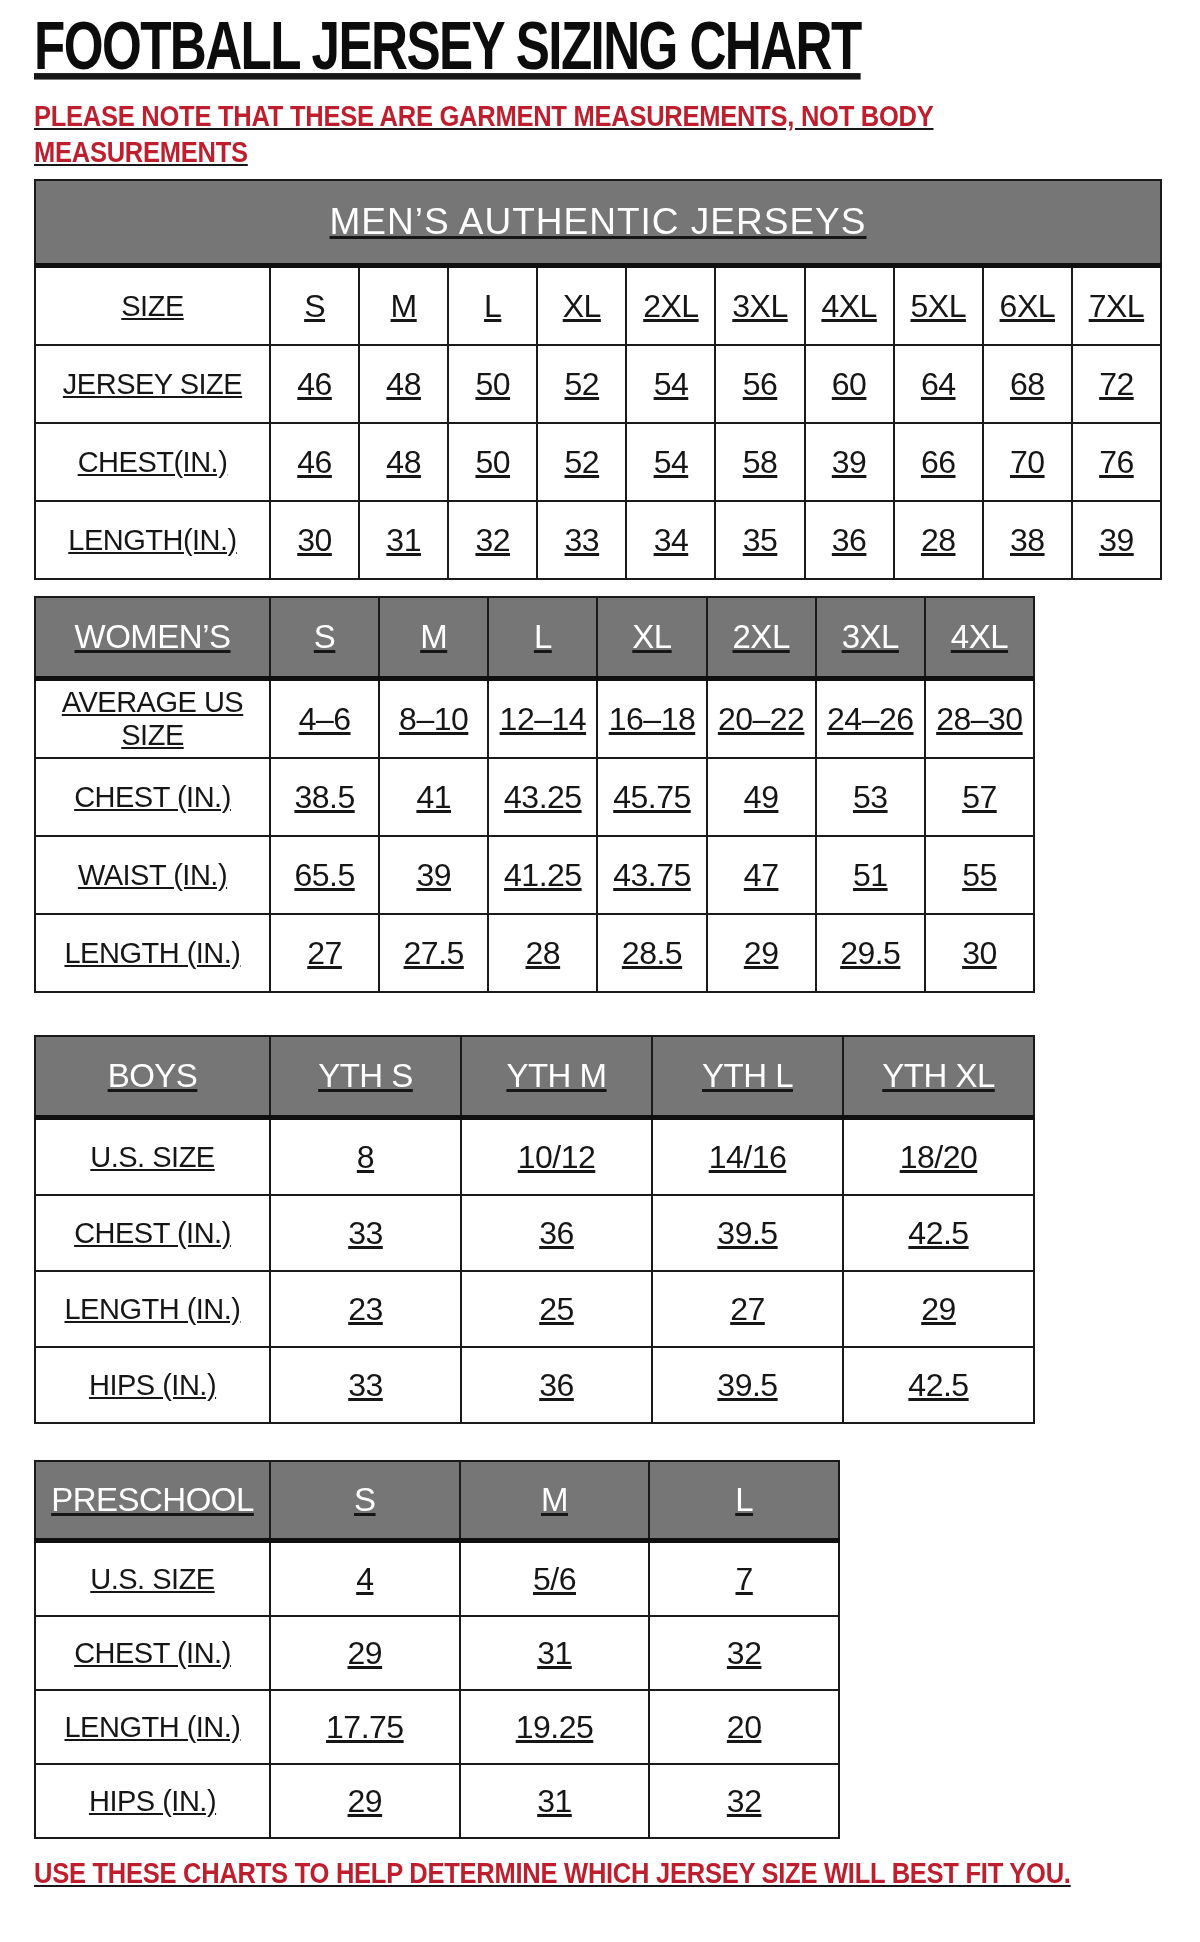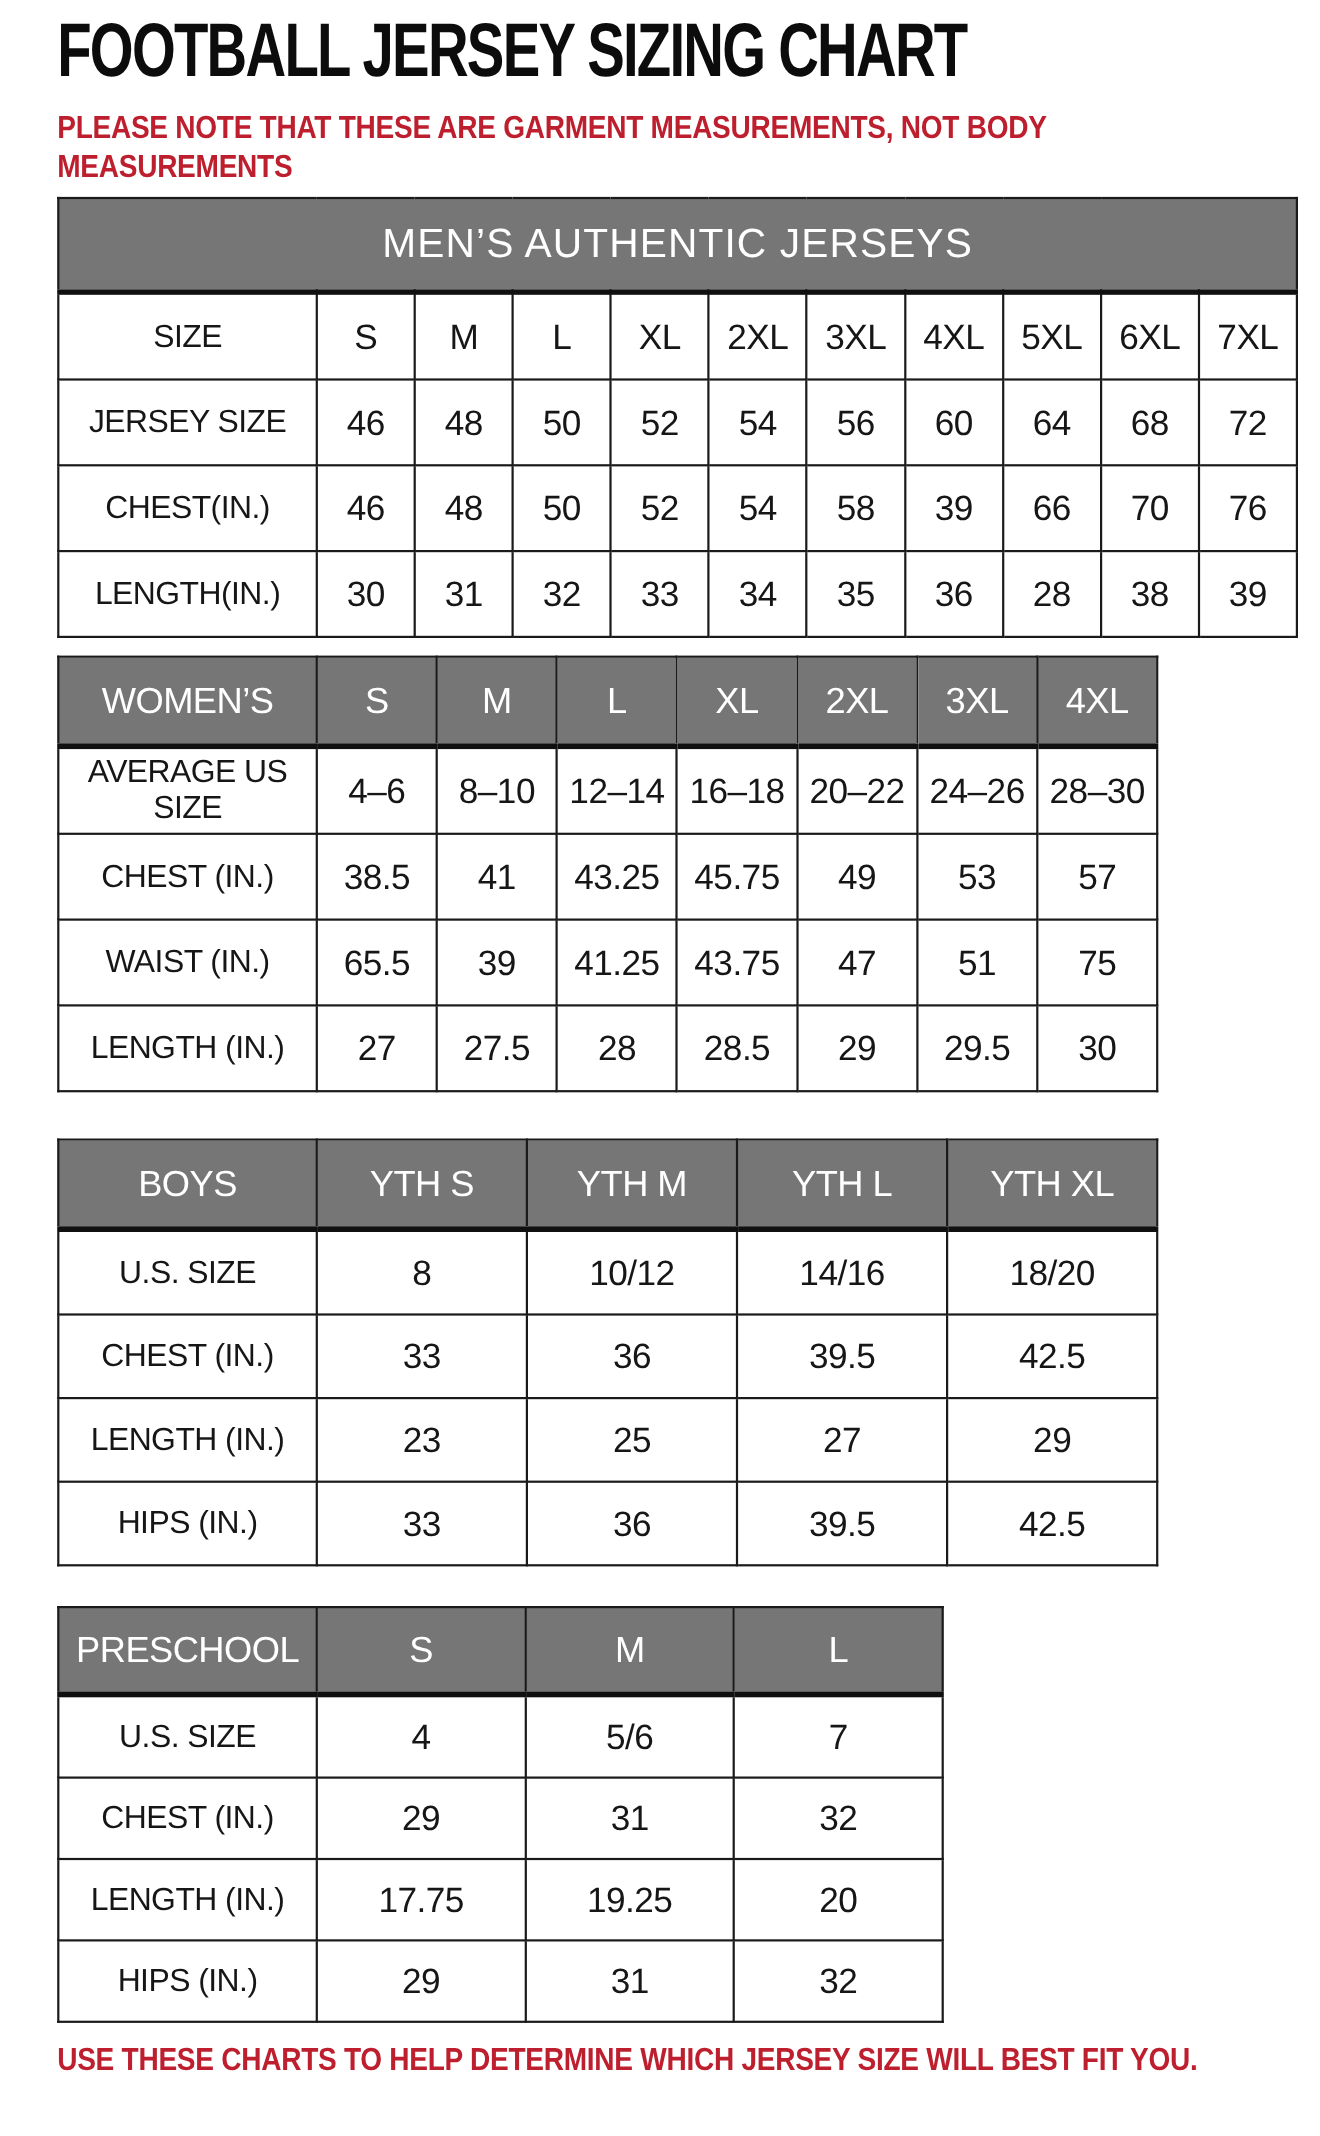--- a/index.html
+++ b/index.html
@@ -9,21 +9,21 @@
     --line: #1a1a1a;
   }
   html, body { margin: 0; padding: 0; }
   body {
     width: 1200px; height: 1942px;
     background: #ffffff;
     font-family: "Liberation Sans", sans-serif;
     color: var(--ink);
     overflow: hidden;
   }
-  .page { padding: 0 52px; }
+  .page { padding: 0 34px; text-decoration: underline; }
 
   .title {
     margin: 8px 0 0 0;
     font-size: 64px;
     font-weight: bold;
     letter-spacing: -2px;
     color: #0c0c0c;
     white-space: nowrap;
     transform: scaleX(0.80) scaleY(1.08);
     transform-origin: left center;
@@ -212,21 +212,21 @@
           <td>57</td>
         </tr>
         <tr>
           <td class="rlabel">WAIST (IN.)</td>
           <td>65.5</td>
           <td>39</td>
           <td>41.25</td>
           <td>43.75</td>
           <td>47</td>
           <td>51</td>
-          <td>75</td>
+          <td>55</td>
         </tr>
         <tr>
           <td class="rlabel">LENGTH (IN.)</td>
           <td>27</td>
           <td>27.5</td>
           <td>28</td>
           <td>28.5</td>
           <td>29</td>
           <td>29.5</td>
           <td>30</td>

